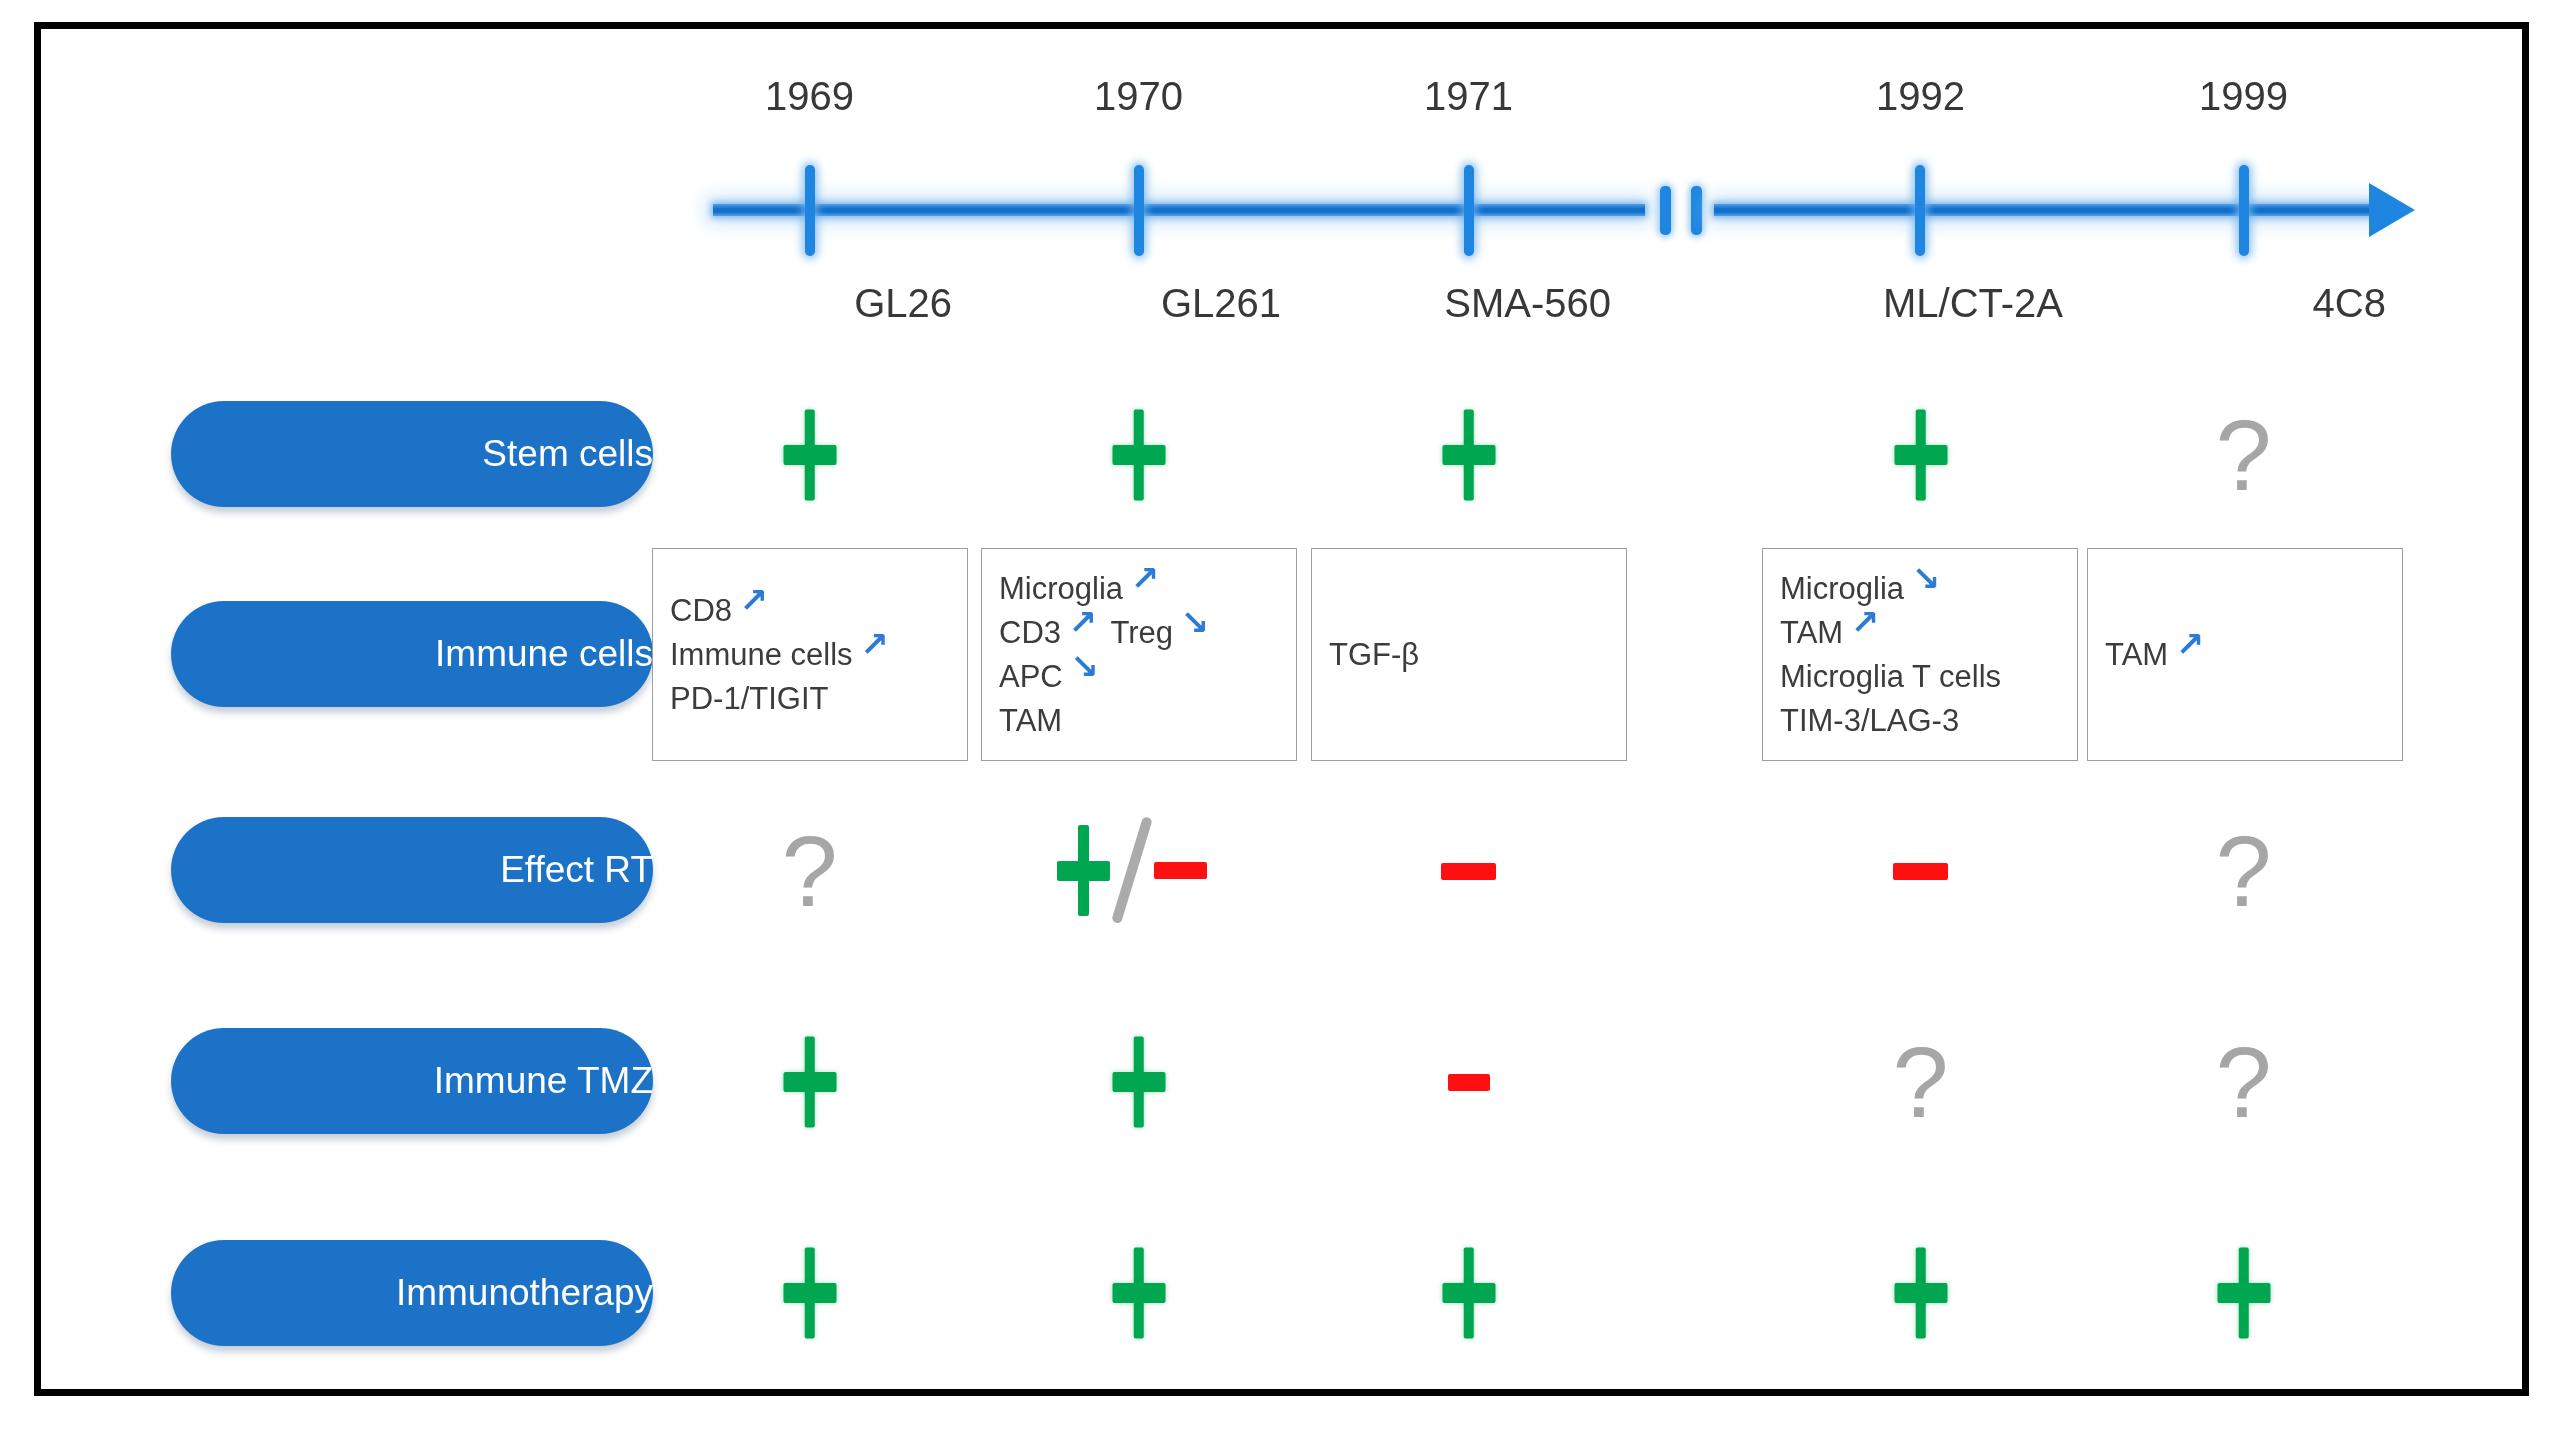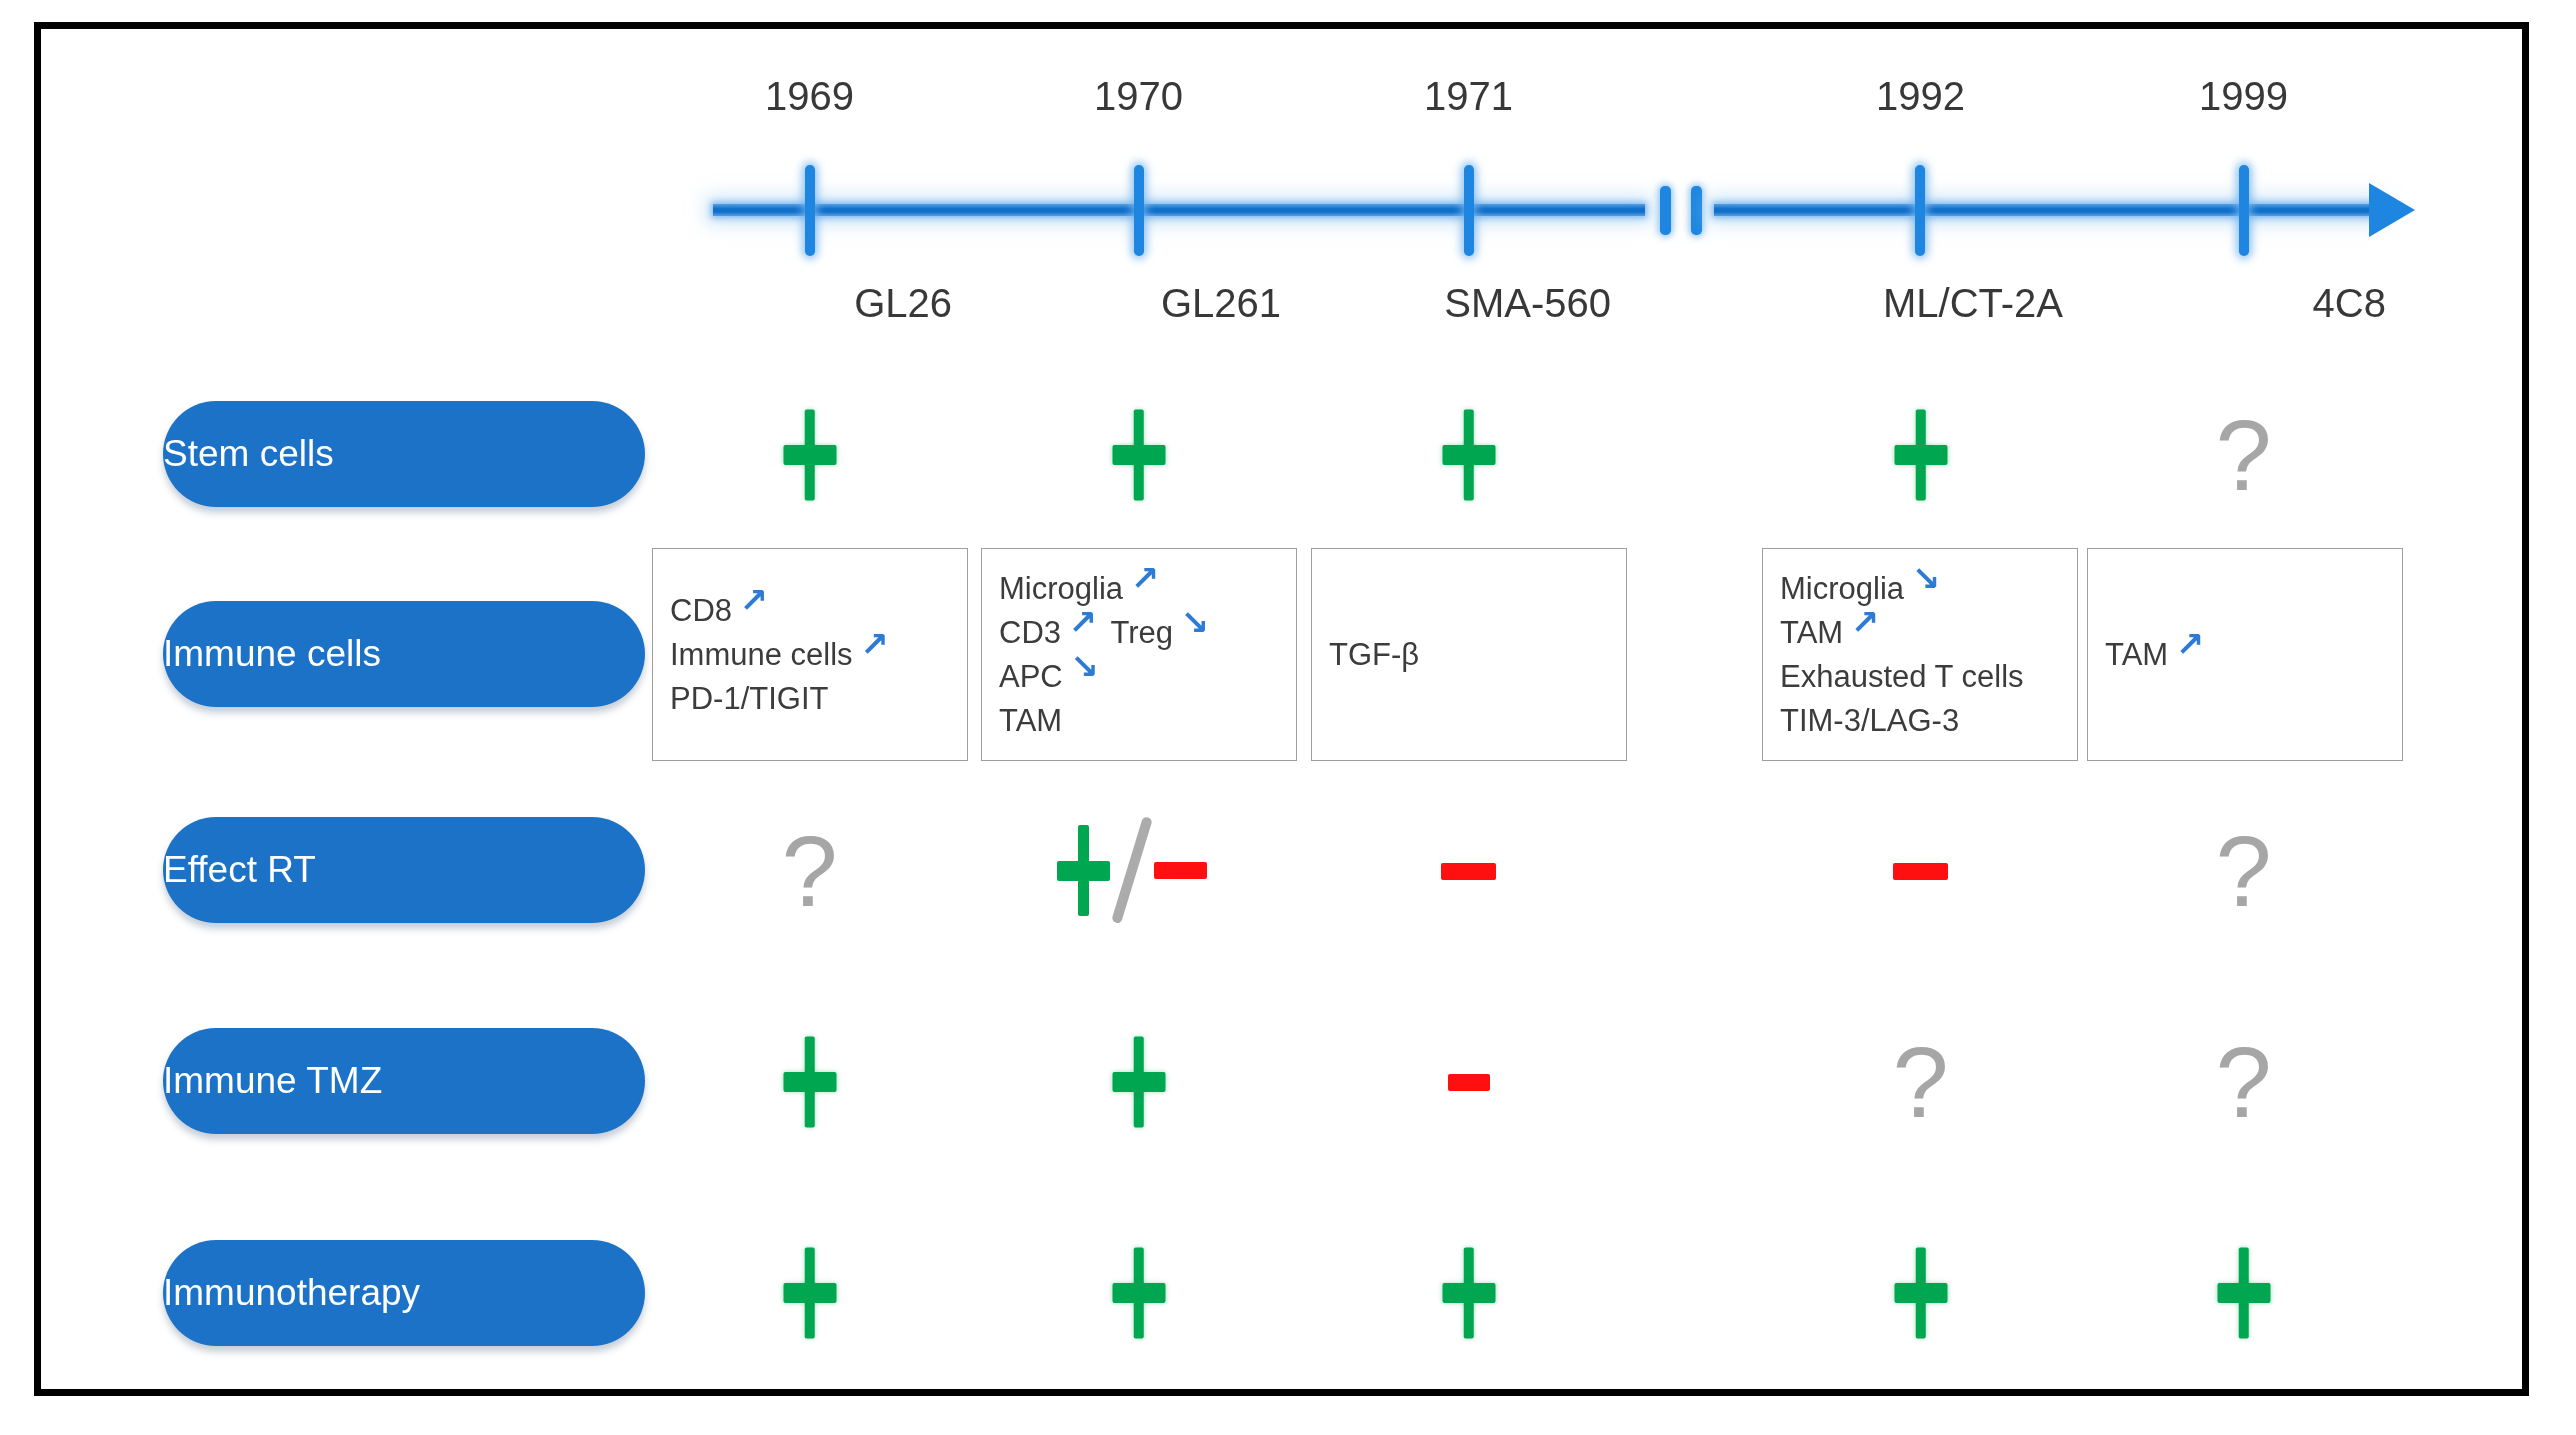--- a/index.html
+++ b/index.html
@@ -15,22 +15,22 @@
   .tl-head{position:absolute;left:2369px;top:183px;width:46px;height:54px;background:var(--tick-blue);
     clip-path:polygon(0 0,100% 50%,0 100%);filter:drop-shadow(0 0 5.7px rgba(130,190,240,.9));}
   .tick{position:absolute;top:165px;width:9.5px;height:91px;border-radius:4.8px;background:var(--tick-blue);
     box-shadow:0 0 8.6px 2.9px rgba(115,180,238,.8);}
   .tl-dash{position:absolute;top:186px;width:10.5px;height:49px;border-radius:4.8px;background:var(--tick-blue);
     box-shadow:0 0 7.6px 1.9px rgba(115,180,238,.8);}
   .t1{left:805px}.t2{left:1134px}.t3{left:1464px}.t4{left:1915px}.t5{left:2239px}
   .y1{left:667px}.y2{left:996px}.y3{left:1326px}.y4{left:1778px}.y5{left:2101px}
 
   
-  .pill{position:absolute;left:163px;width:482px;height:106px;border-radius:57px;background:var(--pill-blue);
-    display:flex;align-items:center;justify-content:flex-start;color:#fff;font-size:37px;
+  .pill{position:absolute;left:171px;width:482px;height:106px;border-radius:57px;background:var(--pill-blue);
+    display:flex;align-items:center;justify-content:flex-end;color:#fff;font-size:37px;
     box-shadow:0 5.7px 7.6px rgba(30,60,100,.25);}
   .p1{top:401px}.p2{top:601px}.p3{top:817px}.p4{top:1028px}.p5{top:1240px}
 
   
   .sym{position:absolute;width:209px;height:124px;display:flex;align-items:center;justify-content:center;}
   .col1{left:705px}.col2{left:1034px}.col3{left:1364px}.col4{left:1816px}.col5{left:2139px}
   .row-stem{top:393px}.row-rt{top:809px}.row-tmz{top:1020px}.row-itx{top:1231px}
 
   .sym i{display:block;}
   .sym-plus .pv{position:absolute;left:50%;top:50%;transform:translate(-50%,-50%);width:10.5px;height:91px;background:var(--plus-green);border-radius:1.9px;box-shadow:0 0 4.8px rgba(0,166,80,.35);}
@@ -130,21 +130,21 @@
     <div class="iline"><span class="iseg"><span>TAM</span></span></div>
   </div>
 
   <div class="ibox b3">
     <div class="iline"><span class="iseg"><span>TGF-β</span></span></div>
   </div>
 
   <div class="ibox b4">
     <div class="iline"><span class="iseg"><span>Microglia</span><span class="arr sym-down"></span></span></div>
     <div class="iline"><span class="iseg"><span>TAM</span><span class="arr sym-up"></span></span></div>
-    <div class="iline"><span class="iseg"><span>Exhausted T cells</span></span></div>
+    <div class="iline"><span class="iseg"><span>Microglia T cells</span></span></div>
     <div class="iline"><span class="iseg"><span>TIM-3/LAG-3</span></span></div>
   </div>
 
   <div class="ibox b5">
     <div class="iline"><span class="iseg"><span>TAM</span><span class="arr sym-up"></span></span></div>
   </div>
 
   <div class="sym col1 row-rt sym-question">?</div>
   <div class="sym col2 row-rt sym-plus_slash_minus">
       <i class="pv"></i>

